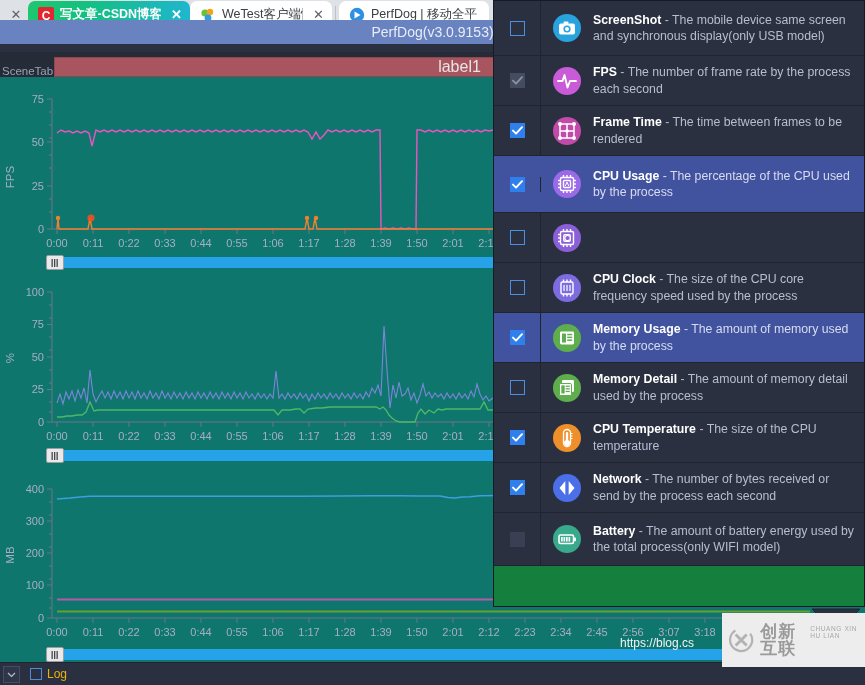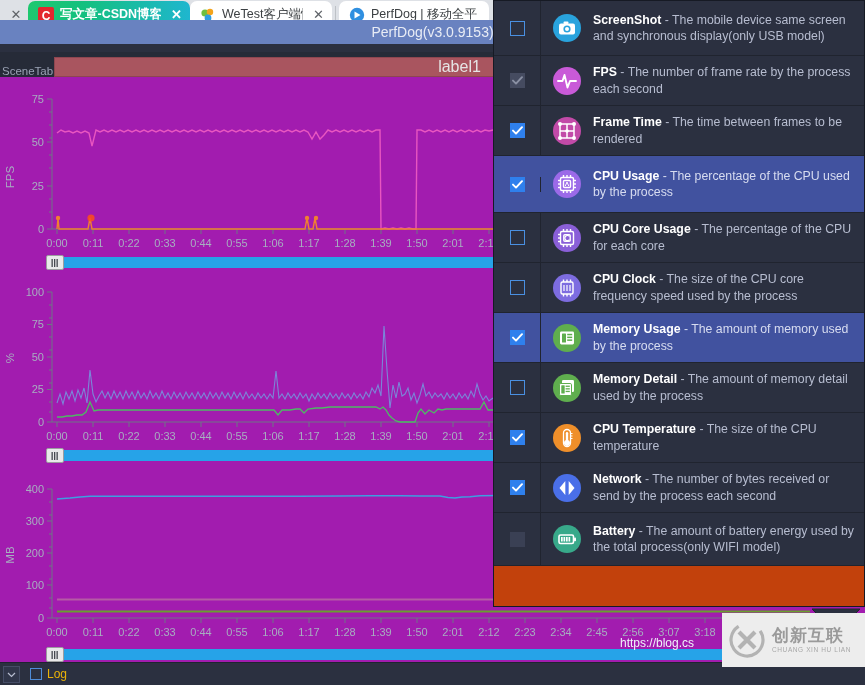--- a/index.html
+++ b/index.html
@@ -56,21 +56,21 @@
     padding-left: 2px; overflow: hidden;
   }
   .label-bar {
     flex: 1; background: #a9555f; color: #e5e5e5;
     font-size: 16px; display: flex; align-items: center;
     justify-content: center; border: 1px solid #8e4650;
   }
 
   
   .charts { position: absolute; top: 77px; left: 0; width: 865px; height: 585px; background:#2b3040; }
-  .chart-panel { position: relative; width: 865px; background: #a21caf; }
+  .chart-panel { position: relative; width: 865px; background: #0f766e; }
   .chart-title {
     position: absolute; right: 0; top: 6px;
     color: #c3c9d8; font-size: 15px; font-weight: bold; letter-spacing: .2px;
   }
   .chart-svg { display: block; }
   .scrollbar-row {
     position: absolute; left: 0; width: 865px; height: 15px;
   }
   .sb-track { position:absolute; left:46px; right:0; top:2px; height:11px; background:#262b38; }
   .sb-fill { position:absolute; left:57px; top:2px; height:11px; background:#26a3e8; }
@@ -91,21 +91,21 @@
     width:17px;height:17px;background:#30364a;border:1px solid #454d66;
     display:flex;align-items:center;justify-content:center;
   }
   .logbox { display:flex;align-items:center;gap:5px; }
   .logcheck { width:12px;height:12px;border:1px solid #4f8cd8;background:#2b3040; }
   .loglabel { color:#eab308;font-size:12px; }
 
   
   .dropdown {
     position: absolute; top: 0; left: 493px; width: 372px; height: 607px;
-    background: #c2410c; border: 1px solid #161a24;
+    background: #15803d; border: 1px solid #161a24;
     overflow: hidden; z-index: 50;
   }
   .dd-row {
     display: flex; align-items: stretch; min-height: 50px;
     border-bottom: 1px solid #20242f; background: #2b3040;
   }
   .dd-row.selected { background: #41529f; }
   .dd-row.disabled .dd-text b, .dd-row.disabled .dd-text span { }
   .dd-check-cell {
     width: 47px; flex: 0 0 47px; display:flex; align-items:center; justify-content:center;
@@ -129,21 +129,21 @@
   }
   .dd-text b { color: #ffffff; font-weight: bold; }
   .dd-row.selected .dd-text { color: #d7dcf0; }
 
   
   .watermark {
     position:absolute; left:722px; top:613px; width:143px; height:54px;
     background:#ededed; display:flex; align-items:center; gap:6px;
     padding-left:6px; z-index:60;
   }
-  .wm-text { display:flex; flex-direction:column; line-height:1; }
+  .wm-text { display:flex; flex-direction:row; line-height:1; }
   .wm-cn { font-size:17px; color:#9a9a9a; font-weight:bold; letter-spacing:1px; }
   .wm-en { font-size:6.5px; color:#a8a8a8; letter-spacing:.6px; margin-top:3px; }
   .url {
     position:absolute; left:620px; top:636px; color:#f0f3fa; font-size:12px; z-index:55;
   }
   .funnel { position:absolute; left:810px; top:607px; z-index:52; }
 </style>
 </head>
 <body>
 
@@ -592,23 +592,20 @@
               <line x1="15" y1="21.5" x2="15" y2="24"></line>
               <line x1="18.5" y1="21.5" x2="18.5" y2="24"></line>
               <line x1="6" y1="11.5" x2="8.5" y2="11.5"></line>
               <line x1="6" y1="15" x2="8.5" y2="15"></line>
               <line x1="6" y1="18.5" x2="8.5" y2="18.5"></line>
             </g>
             <path d="M17.5 13.5 a2.6 2.6 0 1 0 0 3.2" stroke="#fff" stroke-width="1.2" fill="none"></path>
           </svg>
         </span>
       </div>
-      <div class="dd-text">
-        <span><b>CPU Core Usage</b><span> - The percentage of the CPU for each core</span></span>
-      </div>
     </div>
     <div class="dd-row" style="height: 50px;">
       <div class="dd-check-cell">
         <span class="cb"></span>
       </div>
       <div class="dd-icon-cell">
         <span class="circ">
           <svg width="30" height="30" viewBox="0 0 30 30">
             <circle cx="15" cy="15" r="14" fill="#7d6ce0"></circle>
             <g stroke="#fff" stroke-width="1.4" fill="none">

